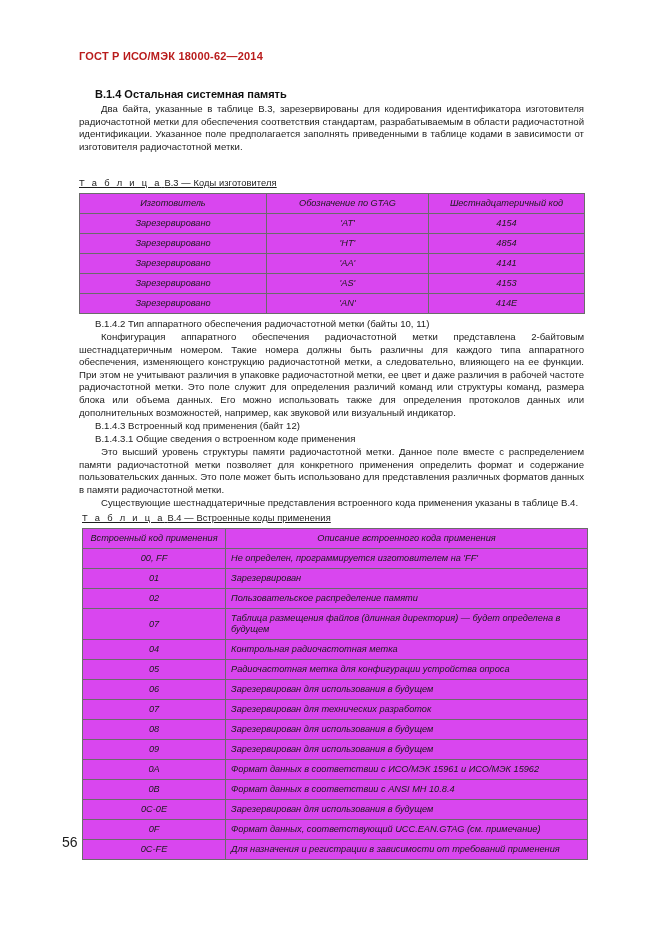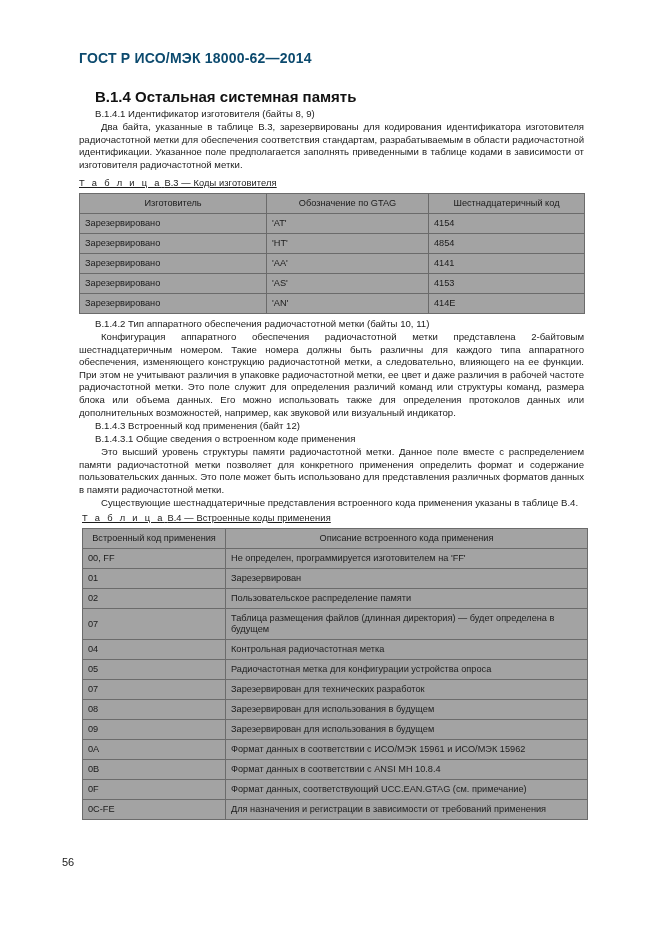--- a/index.html
+++ b/index.html
@@ -16,34 +16,34 @@
     width: 662px;
     height: 936px;
     background: #ffffff;
     overflow: hidden;
     box-sizing: border-box;
   }
   .header-std {
     position: absolute;
     left: 79px;
     top: 50px;
-    font-size: 14px;
+    font-size: 11px;
     font-weight: bold;
     letter-spacing: 0.2px;
-    color: #0c4a6e;
+    color: #b91c1c;
     white-space: nowrap;
   }
   .body-block {
     position: absolute;
     left: 79px;
     top: 88px;
     width: 505px;
   }
   .h-sub {
-    font-size: 15px;
+    font-size: 11px;
     font-weight: bold;
     margin: 0 0 3px 16px;
     color: #111;
   }
   .h-sub2 {
     font-size: 9.6px;
     font-weight: normal;
     margin: 0 0 2px 16px;
     color: #1b1b1b;
   }
@@ -67,35 +67,36 @@
     letter-spacing: 0.1px;
     text-decoration: underline;
   }
   .tbl-caption .spaced {
     letter-spacing: 2.3px;
   }
   table.doc-table {
     border-collapse: collapse;
     width: 505px;
     table-layout: fixed;
-    background: #a3a3a3;
+    background: #d946ef;
+    font-style: italic;
   }
   table.doc-table td, table.doc-table th {
     border: 1px solid #6b6b6b;
     font-size: 9.2px;
     font-weight: normal;
     color: #1b1b1b;
     padding: 4px 5px;
     line-height: 11px;
     vertical-align: middle;
   }
   table.doc-table th {
     text-align: center;
   }
-  .c-center { text-align: left; }
+  .c-center { text-align: center; }
   .c-left { text-align: left; padding-left: 9px; margin-left: 40px; }
 
   
   .tbl-b3 col.c1 { width: 187px; }
   .tbl-b3 col.c2 { width: 162px; }
   .tbl-b3 col.c3 { width: 156px; }
 
   
   .tbl-b4 col.c1 { width: 143px; }
   .tbl-b4 col.c2 { width: 362px; }
@@ -115,35 +116,34 @@
   .block-tbl-b4 {
     position: absolute;
     left: 72px;
     top: 513px;
     width: 505px;
     padding-left: 10px;
   }
   .page-number {
     position: absolute;
     left: 62px;
-    top: 856px;
-    font-size: 11px;
+    top: 834px;
+    font-size: 14px;
     color: #1b1b1b;
   }
 </style>
 </head>
 <body>
 
 <div class="page">
 
   <div class="header-std">ГОСТ Р ИСО/МЭК 18000-62—2014</div>
 
   <div class="body-block">
     <div class="h-sub">В.1.4 Остальная системная память</div>
-    <div class="h-sub2">В.1.4.1  Идентификатор изготовителя (байты 8, 9)</div>
     <p class="para">Два байта, указанные в таблице В.3, зарезервированы для кодирования идентификатора изготовителя радиочастотной метки для обеспечения соответствия стандартам, разрабатываемым в области радиочастотной идентификации. Указанное поле предполагается заполнять приведенными в таблице кодами в зависимости от изготовителя радиочастотной метки.</p>
   </div>
 
   <div class="block-tbl-b3">
     <div class="tbl-caption">
       <span class="spaced">Т а б л и ц а</span>
       <span>В.3 — Коды изготовителя</span>
     </div>
     <table class="doc-table tbl-b3">
       <colgroup>
@@ -232,40 +232,48 @@
         </tr>
         <tr>
           <td class="c-center">04</td>
           <td class="c-left">Контрольная радиочастотная метка</td>
         </tr>
         <tr>
           <td class="c-center">05</td>
           <td class="c-left">Радиочастотная метка для конфигурации устройства опроса</td>
         </tr>
         <tr>
+          <td class="c-center">06</td>
+          <td class="c-left">Зарезервирован для использования в будущем</td>
+        </tr>
+        <tr>
           <td class="c-center">07</td>
           <td class="c-left">Зарезервирован для технических разработок</td>
         </tr>
         <tr>
           <td class="c-center">08</td>
           <td class="c-left">Зарезервирован для использования в будущем</td>
         </tr>
         <tr>
           <td class="c-center">09</td>
           <td class="c-left">Зарезервирован для использования в будущем</td>
         </tr>
         <tr>
           <td class="c-center">0A</td>
           <td class="c-left">Формат данных в соответствии с ИСО/МЭК 15961 и ИСО/МЭК 15962</td>
         </tr>
         <tr>
           <td class="c-center">0B</td>
           <td class="c-left">Формат данных в соответствии с ANSI MH 10.8.4</td>
         </tr>
         <tr>
+          <td class="c-center">0C-0E</td>
+          <td class="c-left">Зарезервирован для использования в будущем</td>
+        </tr>
+        <tr>
           <td class="c-center">0F</td>
           <td class="c-left">Формат данных, соответствующий UCC.EAN.GTAG (см. примечание)</td>
         </tr>
         <tr>
           <td class="c-center">0C-FE</td>
           <td class="c-left">Для назначения и регистрации в зависимости от требований применения</td>
         </tr>
       </tbody>
     </table>
   </div>

